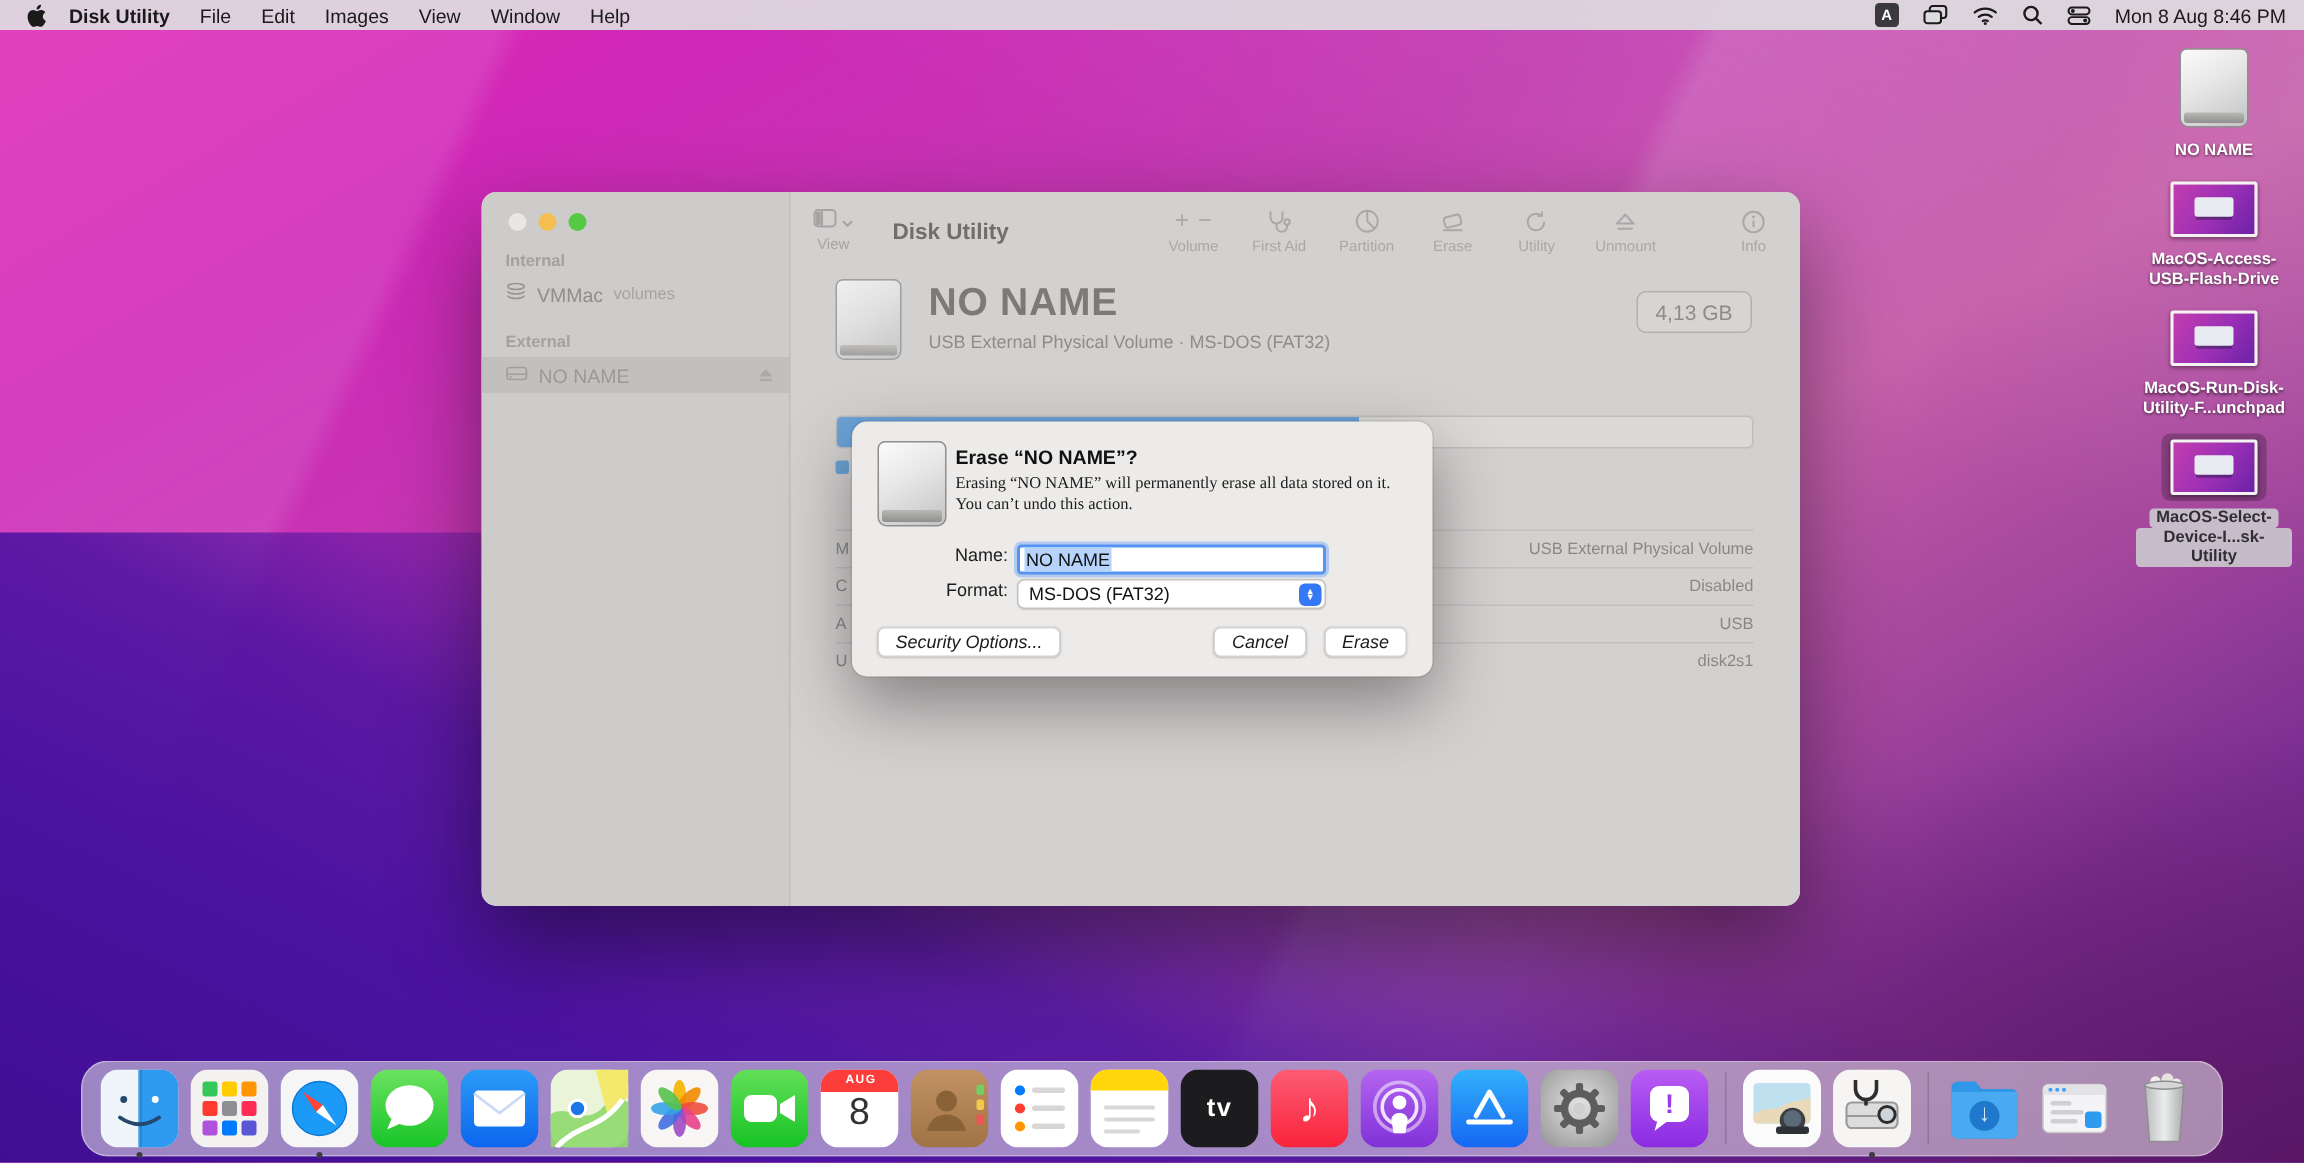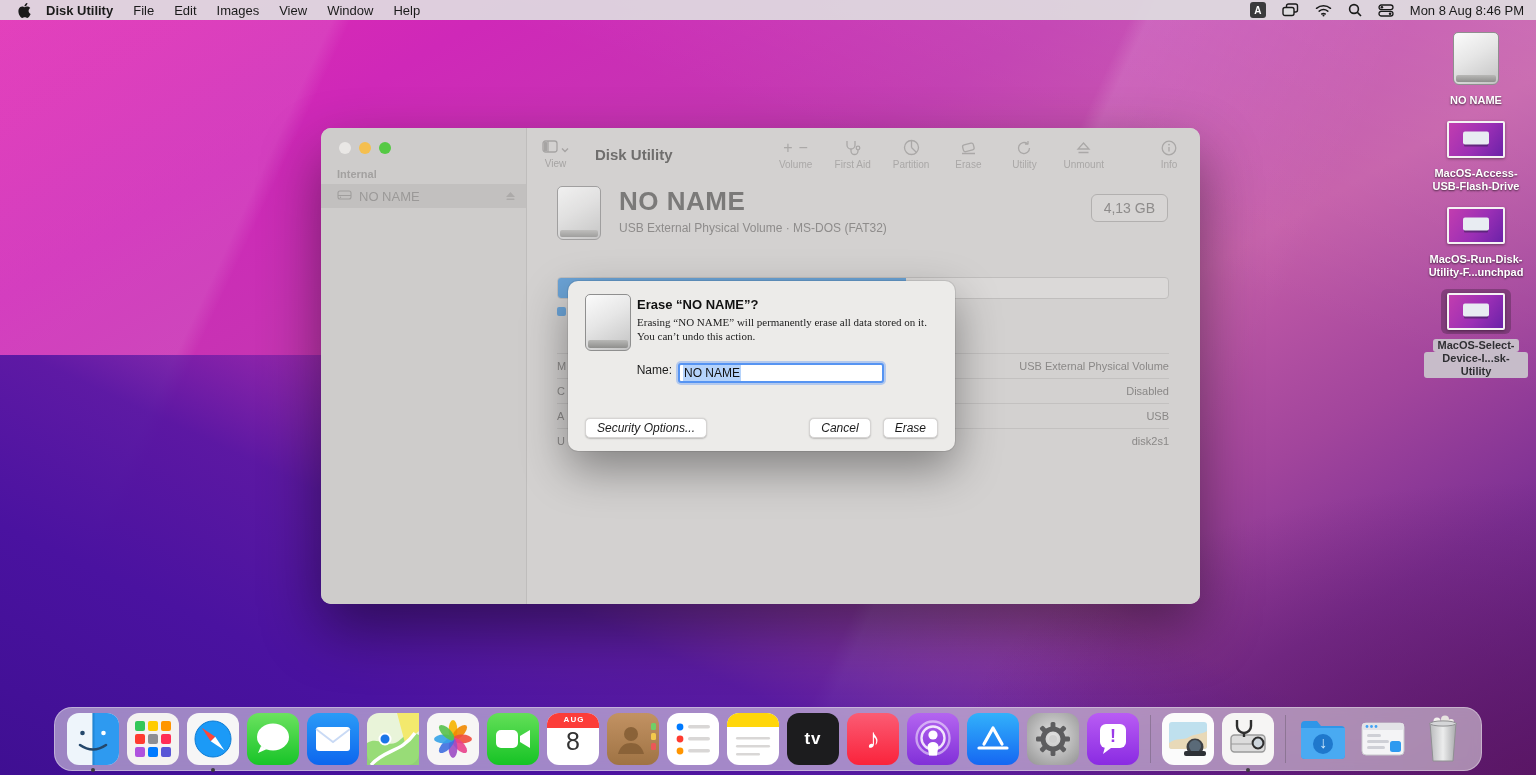--- a/index.html
+++ b/index.html
@@ -208,20 +208,31 @@
 
 <div class="window">
   <div class="sidebar">
     <div class="lights">
       <span class="light" style="background:#e9e7e5"></span>
       <span class="light" style="background:#f5bf4f"></span>
       <span class="light" style="background:#55c944"></span>
     </div>
     <div id="sidebar-root">
         <div class="side-head">Internal</div>
+        <div class="side-item">
+          <span><svg width="14" height="13" viewBox="0 0 14 13" fill="none" stroke="#999796" stroke-width="1.1">
+              <ellipse cx="7" cy="3" rx="5.5" ry="2"></ellipse>
+              <path d="M1.5 6c0 1.1 2.5 2 5.5 2s5.5-.9 5.5-2"></path>
+              <path d="M1.5 9c0 1.1 2.5 2 5.5 2s5.5-.9 5.5-2"></path>
+            </svg></span>
+          <span>VMMac</span>
+          <span class="suffix">volumes</span>
+          <span class="grow"></span>
+        </div>
+        <div class="side-head">External</div>
         <div class="side-item selected">
           <span><svg width="15" height="12" viewBox="0 0 15 12" fill="none" stroke="#a09e9d" stroke-width="1.1">
               <rect x="1" y="2" width="13" height="8" rx="2"></rect>
               <path d="M1 6.5h13"></path>
               <circle cx="3.5" cy="8.3" r=".7" fill="#a09e9d" stroke="none"></circle>
             </svg></span>
           <span>NO NAME</span>
           <span class="grow"></span>
           <span style="opacity:.55"><svg width="11" height="10" viewBox="0 0 11 10" fill="#9b9998">
               <path d="M5.5 1 10 6H1z"></path>
@@ -354,20 +365,30 @@
   <div class="dlg-title">Erase “NO NAME”?</div>
   <div class="dlg-msg">Erasing “NO NAME” will permanently erase all data stored on it. You can’t undo this action.</div>
 
   <div class="dlg-row" style="top:82px;">
     <span class="rlbl">Name:</span>
     <div class="name-field">
       <span class="sel">NO NAME</span>
     </div>
   </div>
 
+  <div class="dlg-row" style="top:105px;">
+    <span class="rlbl">Format:</span>
+    <div class="popup">
+      <span>MS-DOS (FAT32)</span>
+      <span class="stepper">
+          <span>▲</span>
+          <span>▼</span>
+        </span>
+    </div>
+  </div>
 
   <div class="dlg-buttons">
     <button class="btn">Security Options...</button>
     <span class="gap"></span>
     <button class="btn">Cancel</button>
     <button class="btn">Erase</button>
   </div>
 </div>
 
 <div class="dock" id="dock-root">

